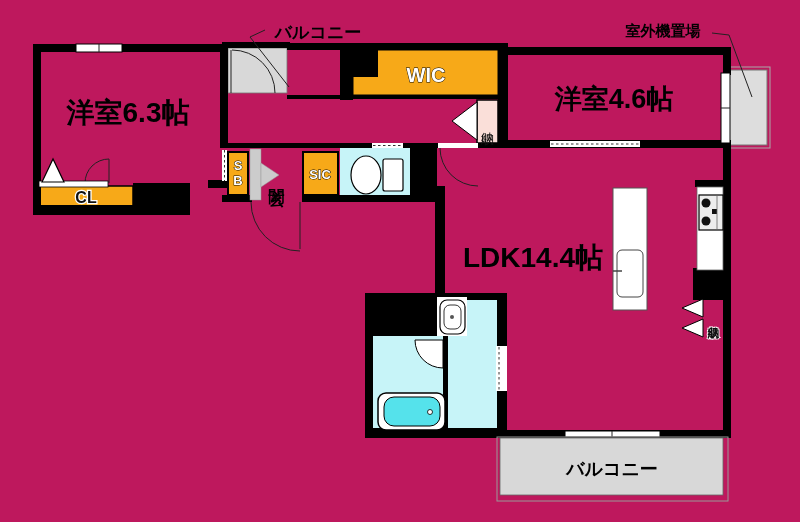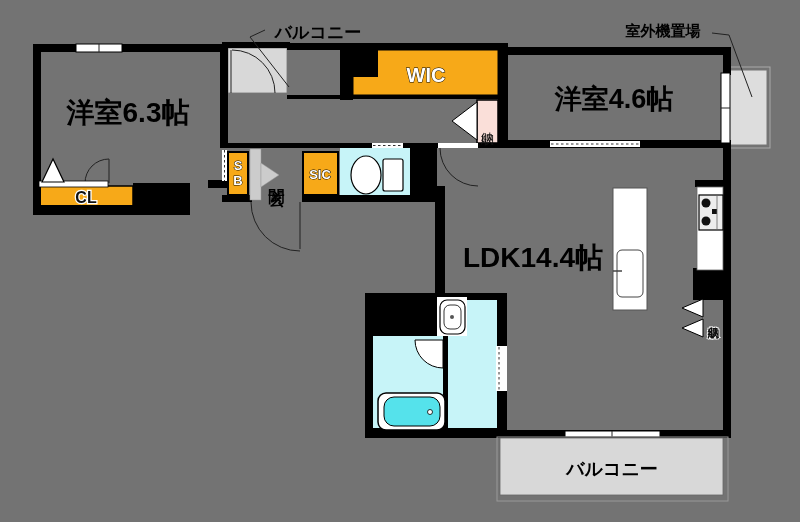--- a/index.html
+++ b/index.html
@@ -1,16 +1,16 @@
 <!DOCTYPE html>
 <html style="--orange: #F7A918; --pink: #FADFD9; --cyan: #C7F4F8; --tub: #55E2EB; --gray-balcony: #D8D8D8; --gray-unit: #DDDDDD; --step: #CCCCCC;"><head>
 <meta charset="utf-8">
 <style>
   html,body{margin:0;padding:0;background:#fff;}
-  .stage{position:relative;width:800px;height:522px;background:#737373;overflow:hidden;}
+  .stage{position:relative;width:800px;height:522px;background:#be185d;overflow:hidden;}
   svg text{font-family:"Liberation Sans","DejaVu Sans",sans-serif;}
   .room-label{font-weight:bold;fill:#000;}
   .plain-label{fill:#000;font-weight:bold;}
   .vtext{writing-mode:vertical-rl;text-orientation:upright;}
   .halo-dark{fill:#111;stroke:#fff;stroke-width:2.5px;paint-order:stroke;font-weight:bold;}
   .halo-light{fill:#fff;stroke:#000;stroke-width:0.9px;paint-order:stroke;font-weight:bold;}
   .halo-thin{fill:#111;stroke:#fff;stroke-width:1.6px;paint-order:stroke;font-weight:bold;}
   .wall{fill:#000;}
   .f-orange{fill:var(--orange,#F7A918);}
   .f-pink{fill:var(--pink,#FADFD9);}

